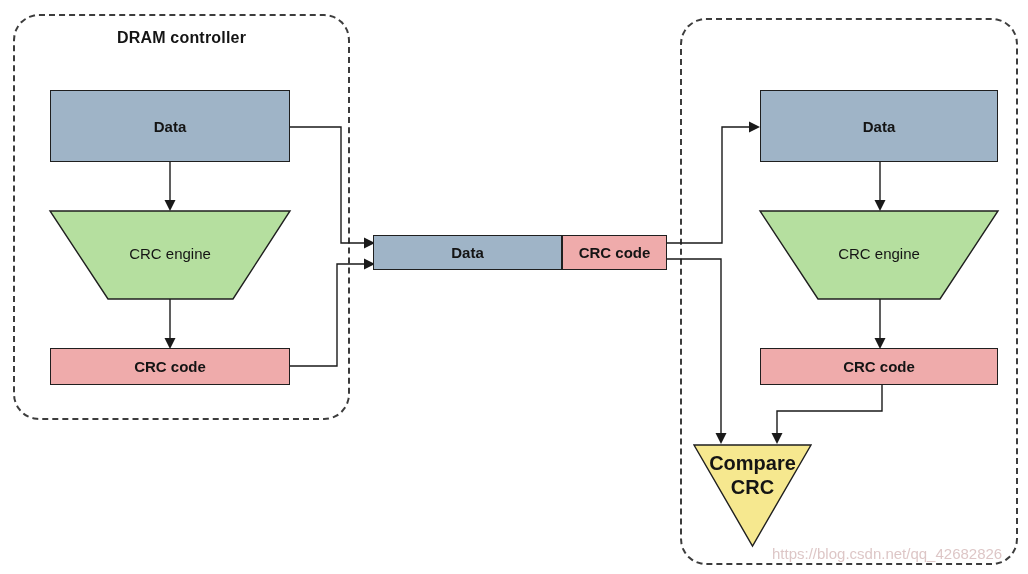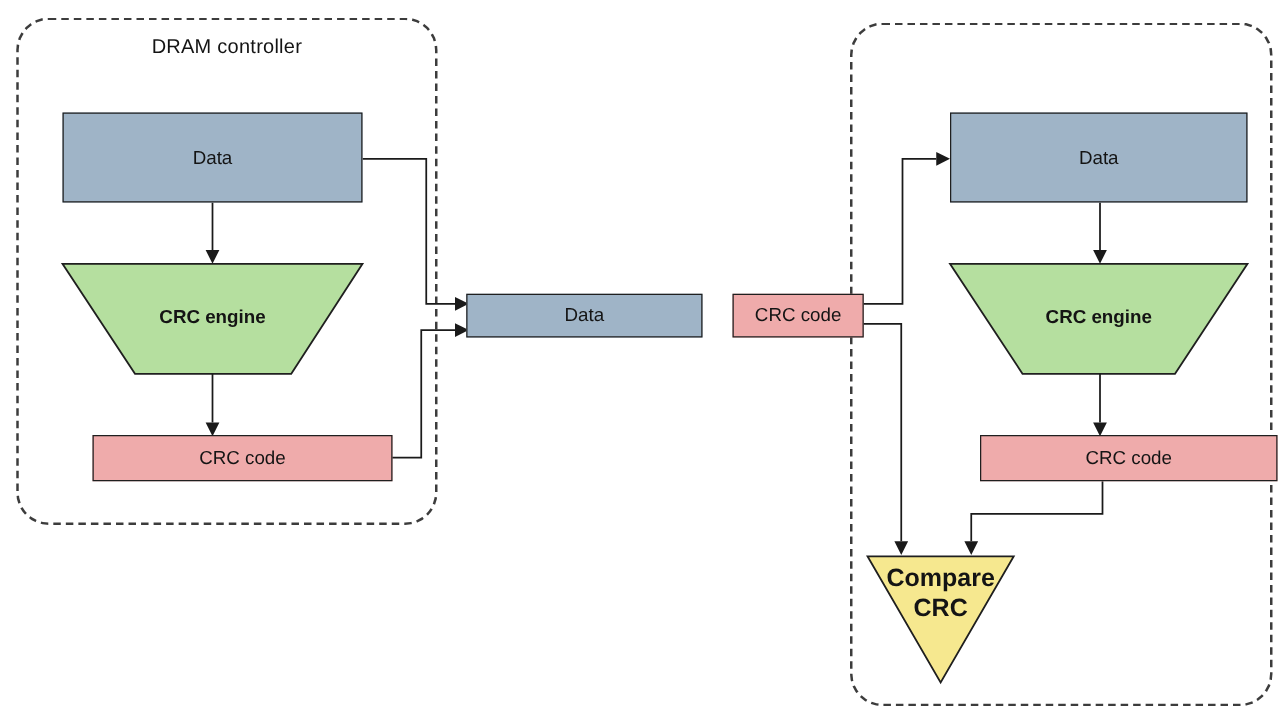--- a/index.html
+++ b/index.html
@@ -5,33 +5,33 @@
   html,body { margin:0; padding:0; background:#ffffff; }
   .canvas {
     position:relative; width:1028px; height:574px; background:#ffffff;
     font-family:"Liberation Sans", sans-serif; color:#141414; overflow:hidden;
   }
   .dashed-box {
     position:absolute; border:2px dashed #3c3c3c; border-radius:26px;
     box-sizing:border-box; background:transparent;
   }
   .box-title {
-    position:absolute; text-align:center; font-size:16px; font-weight:400;
+    position:absolute; text-align:center; font-size:16px; font-weight:700;
     letter-spacing:0.2px;
   }
   svg.layer { position:absolute; left:0; top:0; }
   .rect {
     position:absolute; display:flex; align-items:center; justify-content:center;
     border:1.4px solid #1f1f1f; box-sizing:border-box;
-    font-size:15px; font-weight:400;
+    font-size:15px; font-weight:700;
   }
   .fill-data { background:#9FB4C7; }
-  .fill-code { background:#EFABAB;margin-left:24px; }
+  .fill-code { background:#EFABAB; }
   .shape-label {
-    position:absolute; text-align:center; font-size:15px; font-weight:700;
+    position:absolute; text-align:center; font-size:15px; font-weight:400;
     pointer-events:none;
   }
   .compare-label {
     position:absolute; text-align:center; font-size:20px; font-weight:700;
     line-height:24px; pointer-events:none;
   }
   .watermark {
     position:absolute; font-size:15px; font-weight:400;
     color:rgba(193,152,152,0.55); white-space:nowrap;
   }
@@ -121,14 +121,15 @@
   <div class="shape-label" style="left:760px; top:245px; width:238px;">CRC engine</div>
   <div class="rect fill-code" style="left:760px; top:348px; width:238px; height:37px;">
     <span>CRC code</span>
   </div>
 
   <div class="compare-label" style="left:694px; top:451px; width:117px;">
     <div>Compare</div>
     <div>CRC</div>
   </div>
 
+  <div class="watermark" style="left:772px; top:545px;">https://blog.csdn.net/qq_42682826</div>
 
 </div>
 
 </body></html>

